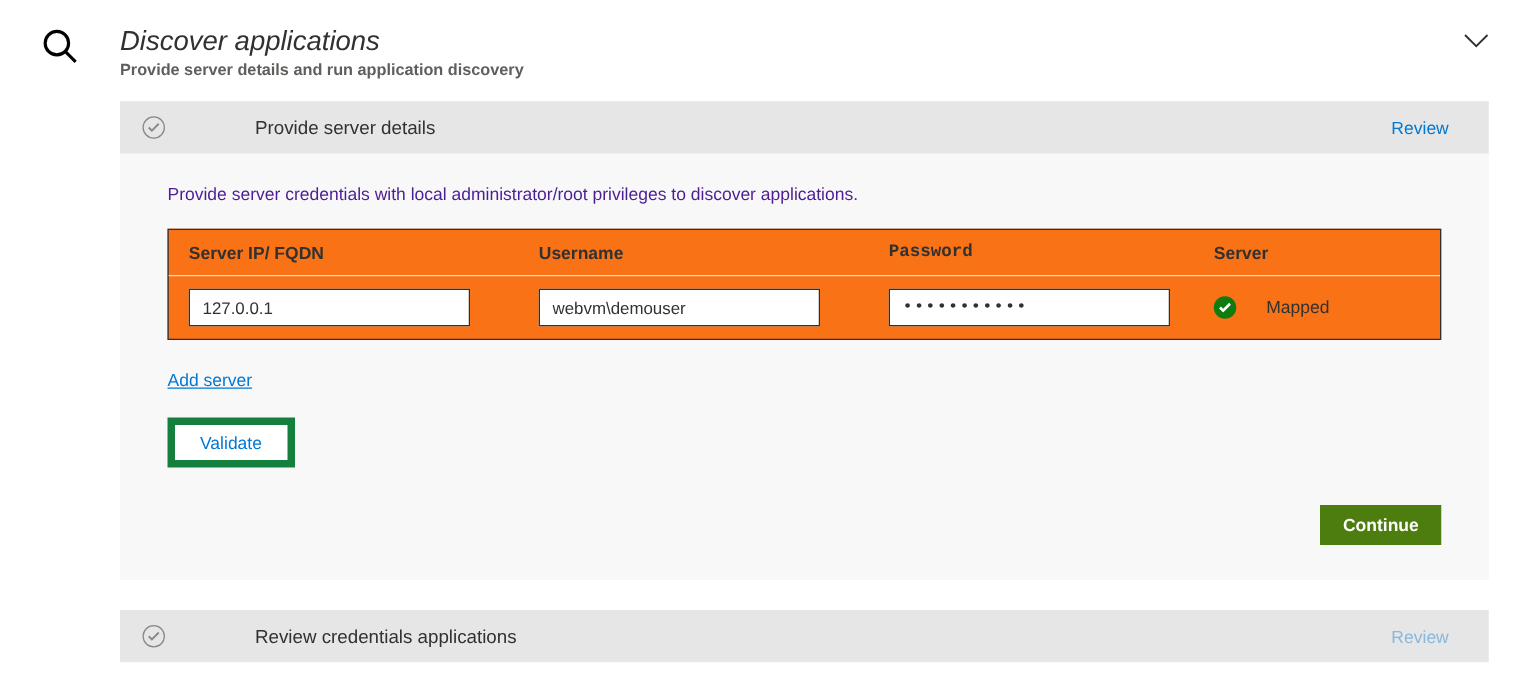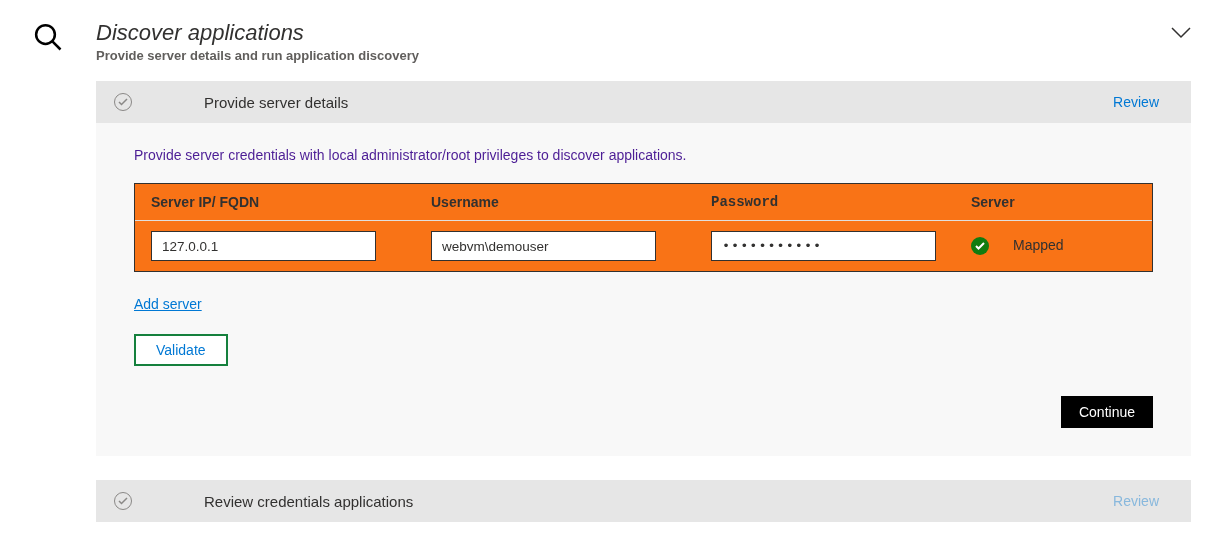--- a/index.html
+++ b/index.html
@@ -169,41 +169,42 @@
     .add-server {
       display: inline-block;
       color: #0078d4;
       font-size: 14px;
       text-decoration: underline;
       margin-top: 24px;
       cursor: pointer;
     }
     .validate-btn {
       margin-top: 22px;
-      border: 2px solid #15803d;
+      border: 6px solid #15803d;
       background: #fff;
       color: #0078d4;
       font-size: 14px;
       padding: 6px 20px;
       cursor: pointer;
       font-family: inherit;
     }
     .continue-row {
       display: flex;
       justify-content: flex-end;
       margin-top: 30px;
     }
     .continue-btn {
-      background: #000000;
+      background: #4d7c0f;
       color: #fff;
       border: none;
       font-size: 14px;
       padding: 8px 18px;
       cursor: pointer;
       font-family: inherit;
+      font-weight: bold;
     }
     .password-dots {
       letter-spacing: 1px;
       font-family: inherit;
     }
   </style>
 </head>
 <body>
 
 <div class="container">

